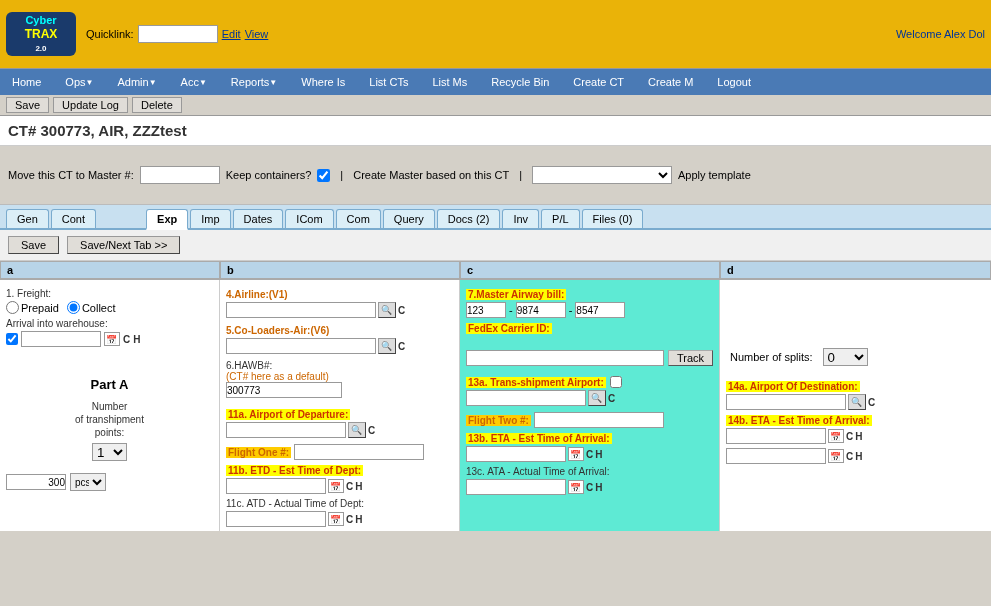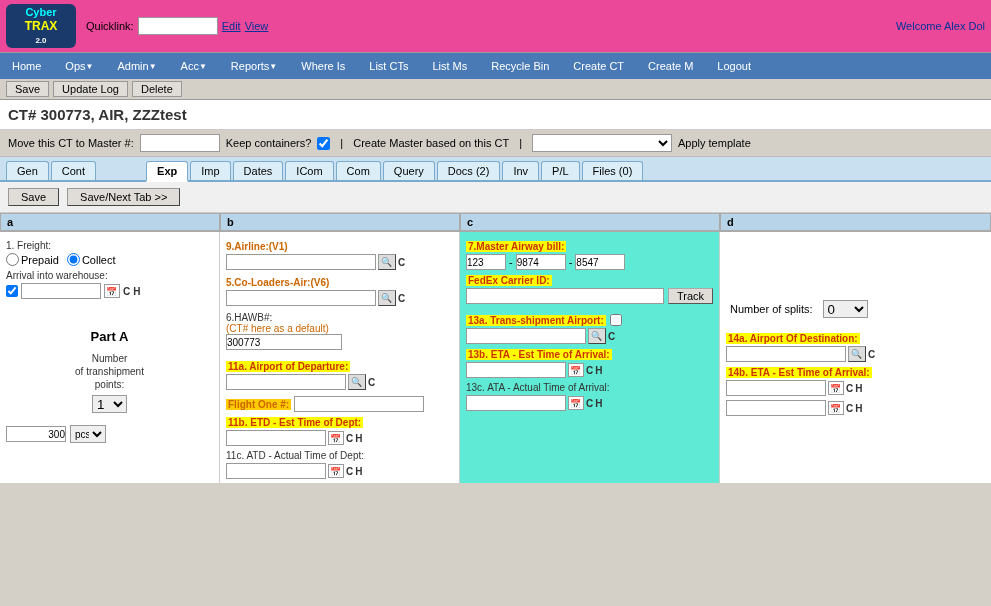--- a/index.html
+++ b/index.html
@@ -1,38 +1,38 @@
 <!DOCTYPE html>
 <html><head>
   <meta charset="utf-8">
   <style>
     * { box-sizing: border-box; margin: 0; padding: 0; }
     body { font-family: Arial, sans-serif; font-size: 11px; background: #d4d0c8; }
 
     
-    .top-bar { display: flex; align-items: center; background: #ec4899; padding: 4px 6px; border-bottom: 1px solid #999; }
+    .top-bar { display: flex; align-items: center; background: #eab308; padding: 12px 6px; border-bottom: 1px solid #999; }
     .logo { width: 70px; height: 44px; background: #1a3a6b; border-radius: 6px; display: flex; align-items: center; justify-content: center; color: #fff; font-size: 10px; font-weight: bold; margin-right: 10px; flex-shrink: 0; }
     .logo-text { text-align: center; line-height: 1.2; }
     .quicklink-input { width: 80px; height: 18px; border: 1px solid #999; }
     .welcome-text { margin-left: auto; color: #003399; font-size: 11px; }
 
     
     .nav-bar { background: #4a7ab5; display: flex; align-items: stretch; height: 26px; }
     .nav-item { color: #fff; padding: 0 12px; display: flex; align-items: center; font-size: 11px; cursor: pointer; white-space: nowrap; }
     .nav-item.has-arrow::after { content: " ▼"; font-size: 8px; }
 
     
     .toolbar { background: #d4d0c8; padding: 2px 6px; display: flex; gap: 4px; border-bottom: 1px solid #999; }
     .toolbar-btn { background: #e0ddd8; border: 1px solid #999; padding: 1px 8px; font-size: 11px; cursor: pointer; }
 
     
     .page-title { background: #fff; padding: 6px 8px; font-size: 15px; font-weight: bold; color: #333; border-bottom: 1px solid #ccc; }
 
     
-    .master-row { background: #d4d0c8; padding: 4px 8px; display: flex; align-items: center; gap: 6px; font-size: 11px; border-bottom: 1px solid #bbb; }
+    .master-row { background: #d4d0c8; padding: 20px 8px; display: flex; align-items: center; gap: 6px; font-size: 11px; border-bottom: 1px solid #bbb; }
     .master-input { width: 80px; height: 18px; border: 1px solid #999; background: #fff; }
     .master-dropdown { width: 140px; height: 18px; border: 1px solid #999; background: #fff; }
     .checkbox-keep { width: 13px; height: 13px; }
 
     
     .tabs-bar { background: #c8e0f0; padding: 4px 6px 0; display: flex; gap: 2px; border-bottom: 2px solid #7aabce; }
     .tab { padding: 3px 10px; border: 1px solid #7aabce; border-bottom: none; background: #dbeef7; cursor: pointer; font-size: 11px; border-radius: 3px 3px 0 0; }
     .tab.active { background: #fff; font-weight: bold; border-bottom: 2px solid #fff; margin-bottom: -2px; margin-left: 48px; }
 
     
@@ -242,21 +242,21 @@
             <option>pcs</option>
             <option>kg</option>
           </select>
         </div>
       </div>
     </div>
 
     <div class="col-b">
 
       <div class="field-row">
-        <span class="orange-label">9.Airline:(V1)</span>
+        <span class="orange-label">4.Airline:(V1)</span>
         <div class="input-row">
           <input type="text" class="field-input" style="width: 150px;">
           <button class="icon-btn">🔍</button>
           <button class="link-btn">C</button>
         </div>
       </div>
 
       <div class="field-row" style="margin-top:6px;">
         <span class="orange-label">5.Co-Loaders-Air:(V6)</span>
         <div class="input-row">
@@ -315,38 +315,42 @@
           <input type="text" class="awb-input" value="123" style="">
           <span class="awb-sep">-</span>
           <input type="text" class="awb-input" style="width: 50px;" value="9874">
           <span class="awb-sep">-</span>
           <input type="text" class="awb-input" style="width: 50px;" value="8547">
         </div>
       </div>
 
       <div class="field-row" style="margin-top:4px;">
         <span class="field-label-yellow">FedEx Carrier ID:</span>
-        <div style="display:flex;align-items:center;gap:4px;margin-top:2px;justify-content:space-between;">
+        <div style="display:flex;align-items:center;gap:4px;margin-top:16px;justify-content:space-between;">
           <input type="text" class="carrier-input" style="">
           <button class="track-btn">Track</button>
         </div>
       </div>
 
       <div class="field-row" style="margin-top:10px;">
         <span style="display:flex;align-items:center;gap:4px;">
           <span class="field-label-yellow">13a. Trans-shipment Airport:</span>
           <input type="checkbox" class="small-cb" style="">
         </span>
         <div class="input-row" style="margin-top:2px;">
           <input type="text" class="airport-input" style="">
           <button class="icon-btn">🔍</button>
           <button class="link-btn">C</button>
         </div>
       </div>
 
+      <div class="field-row" style="margin-top:4px;">
+        <span class="flight-label" style="background:#ffcc00; padding:0 2px;">Flight Two #:</span>
+        <input type="text" class="flight-input" style="margin-top: 2px;">
+      </div>
 
       <div class="field-row" style="margin-top:4px;">
         <span class="field-label-yellow">13b. ETA - Est Time of Arrival:</span>
         <div style="display:flex;align-items:center;gap:2px;margin-top:2px;">
           <input type="text" class="datetime-input" style="">
           <button class="cal-icon">📅</button>
           <button class="link-btn">C</button>
           <button class="link-btn">H</button>
         </div>
       </div>

